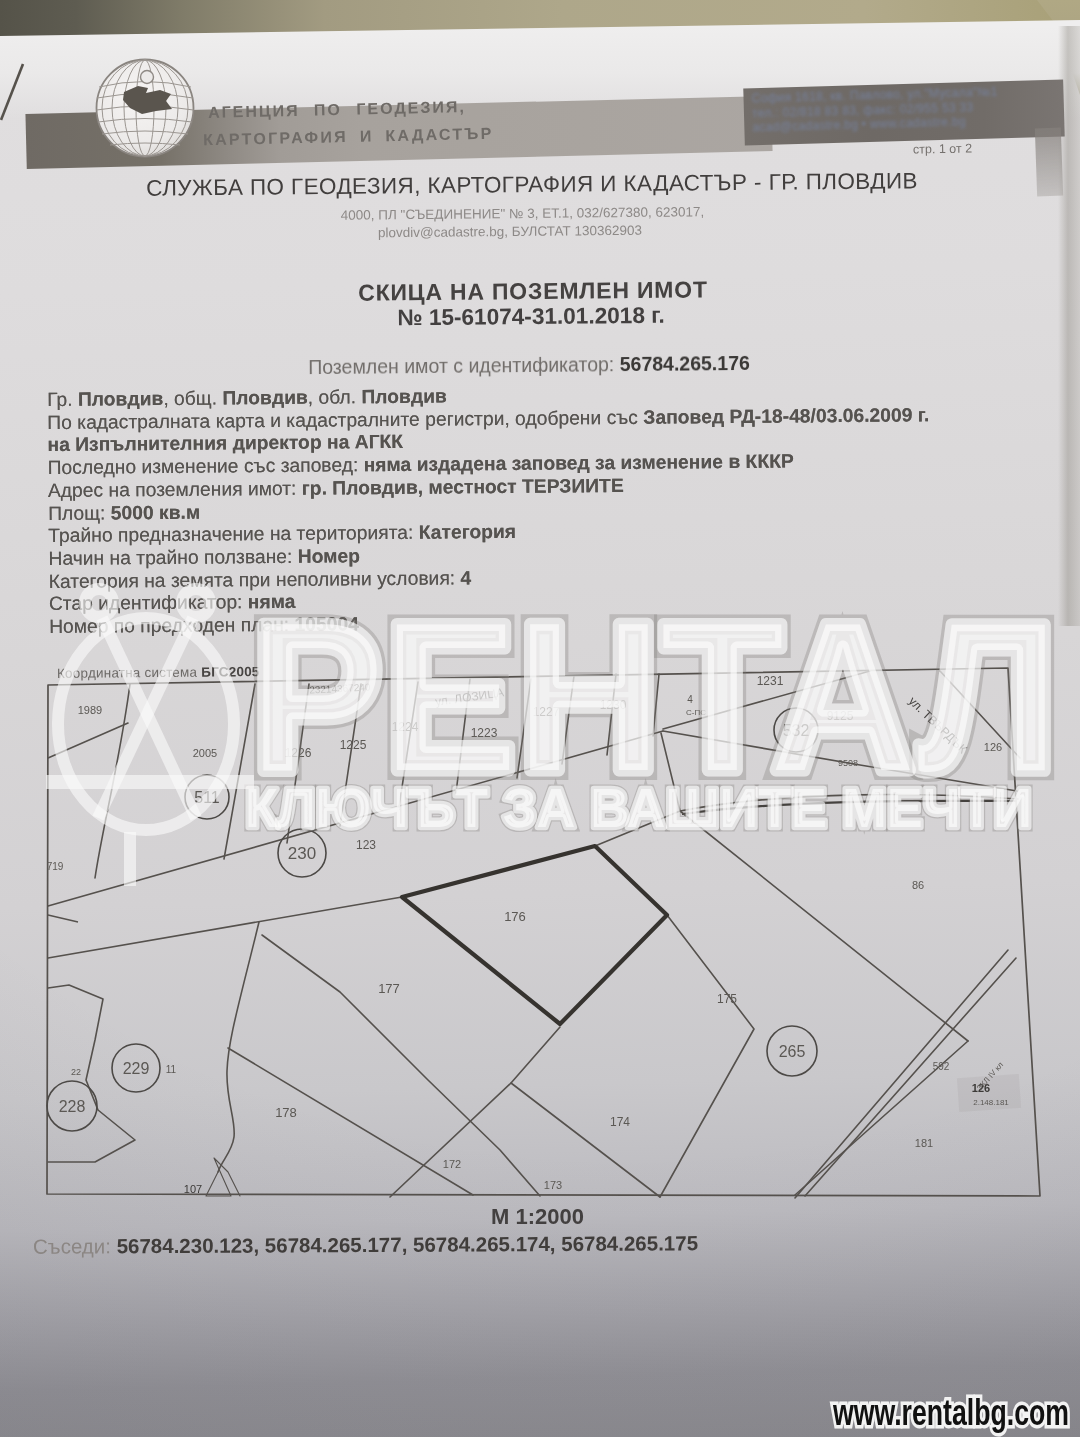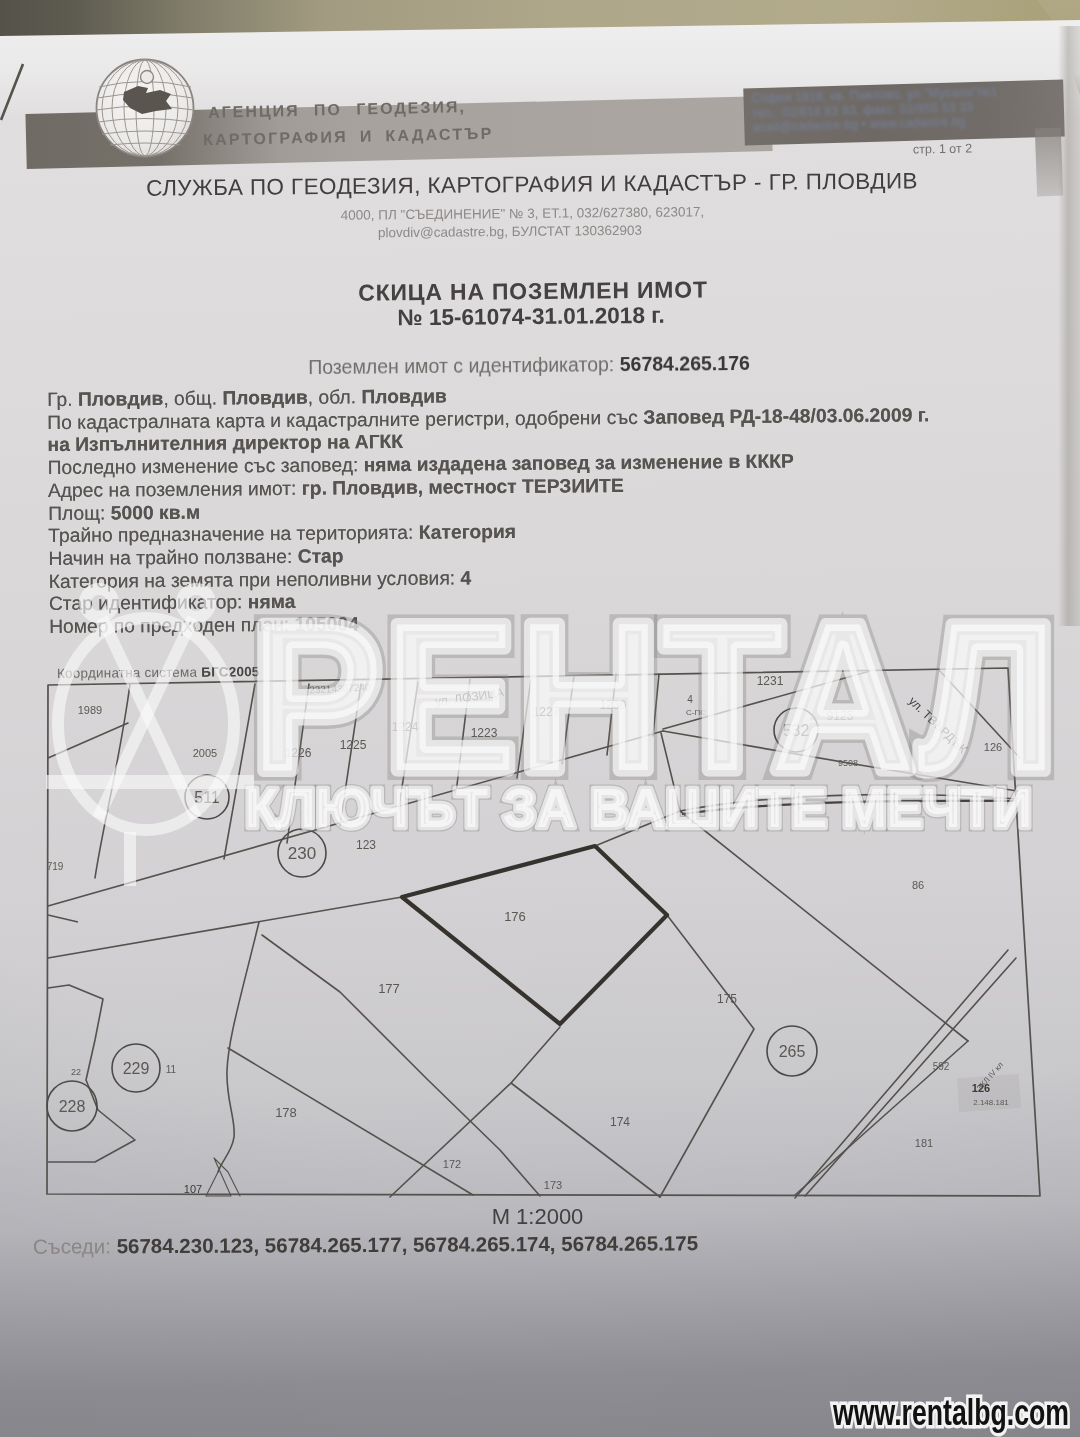--- a/index.html
+++ b/index.html
@@ -106,21 +106,21 @@
     <div><b>на Изпълнителния директор на АГКК</b></div>
 
     <div>Последно изменение със заповед: <b>няма издадена заповед за изменение в КККР</b></div>
 
     <div>Адрес на поземления имот: <b>гр. Пловдив, местност ТЕРЗИИТЕ</b></div>
 
     <div>Площ: <b>5000 кв.м</b></div>
 
     <div>Трайно предназначение на територията: <b>Категория</b></div>
 
-    <div>Начин на трайно ползване: <b>Стар</b></div>
+    <div>Начин на трайно ползване: <b>Номер</b></div>
 
     <div>Категория на земята при неполивни условия: <b>4</b></div>
 
     <div>Стар идентификатор: <b>няма</b></div>
 
     <div>Номер по предходен план: <b>105004</b></div>
   </div>
 
   <svg class="abs" style="left:0;top:0" width="1080" height="1437" viewBox="0 0 1080 1437" font-family="Liberation Sans, sans-serif">
     <g stroke="#55514d" stroke-width="1.6" fill="none" stroke-linejoin="round" stroke-linecap="round">
@@ -292,21 +292,21 @@
       <text x="935" y="728" font-size="12" fill="#44413f" transform="rotate(44 935 728)">ул. ТВЪРДЪК</text>
 
       <text x="992" y="1078" font-size="8" transform="rotate(-48 992 1078)">ЗКЛ IV кл</text>
     </g>
 
     <path d="M402,897 L595,846 L667,915 L560,1024 Z" stroke="#36332f" stroke-width="4.2" fill="none" stroke-linejoin="round"></path>
   </svg>
 
   <div class="abs" style="left:57px;top:665px;font-size:13.5px;color:#6d6a67;letter-spacing:0.2px;transform:rotate(-0.5deg);">Координатна система <b style="color:#474442">БГС2005</b></div>
 
-  <div class="abs" style="left:0;top:1204px;width:1075px;text-align:center;font-size:22px;font-weight:normal;color:#434040;">М 1:2000</div>
+  <div class="abs" style="left:0;top:1204px;width:1075px;text-align:center;font-size:22px;font-weight:bold;color:#434040;">М 1:2000</div>
 
   <div class="abs" style="left:33px;top:1233px;font-size:20.5px;color:#8b8683;transform:rotate(-0.3deg);">Съседи: <b style="color:#403d3b">56784.230.123, 56784.265.177, 56784.265.174, 56784.265.175</b></div>
   </div>
 
   <svg class="abs" style="left:0;top:0" width="1080" height="1437" viewBox="0 0 1080 1437" font-family="Liberation Sans, sans-serif">
     <g>
 
       <g fill="none" stroke="rgba(122,119,115,0.30)">
         <text x="250" y="770" font-size="212" font-weight="bold" textLength="808" lengthAdjust="spacingAndGlyphs" stroke-width="20">РЕНТАЛ</text>
         <text x="245" y="827" font-size="56" font-weight="bold" textLength="787" lengthAdjust="spacingAndGlyphs" stroke-width="9">КЛЮЧЪТ ЗА ВАШИТЕ МЕЧТИ</text>

